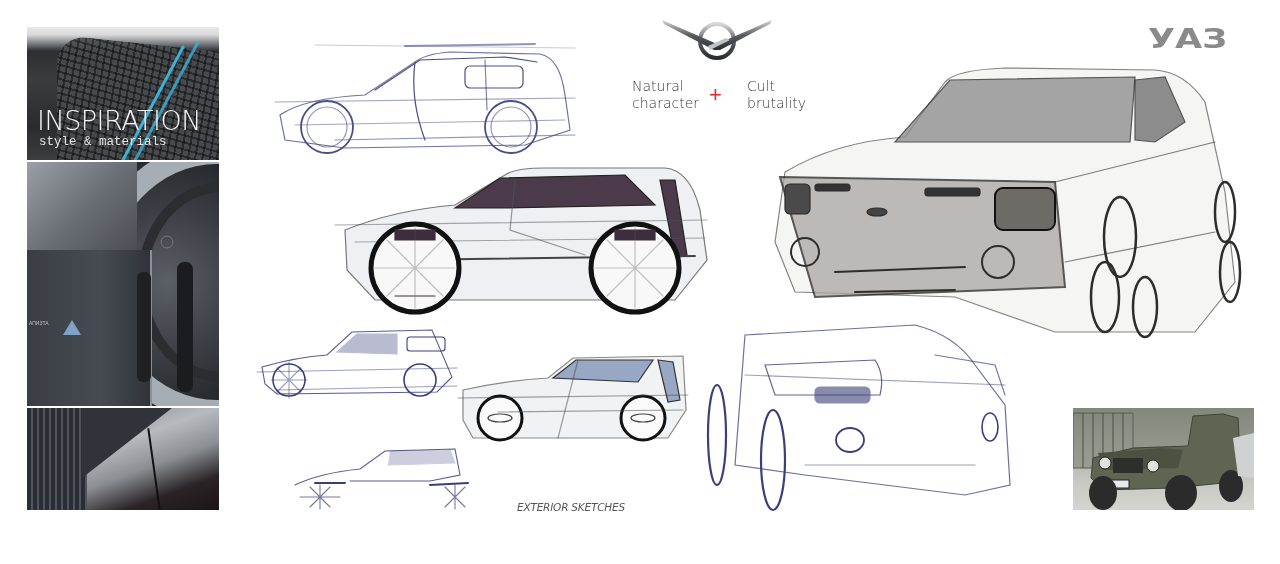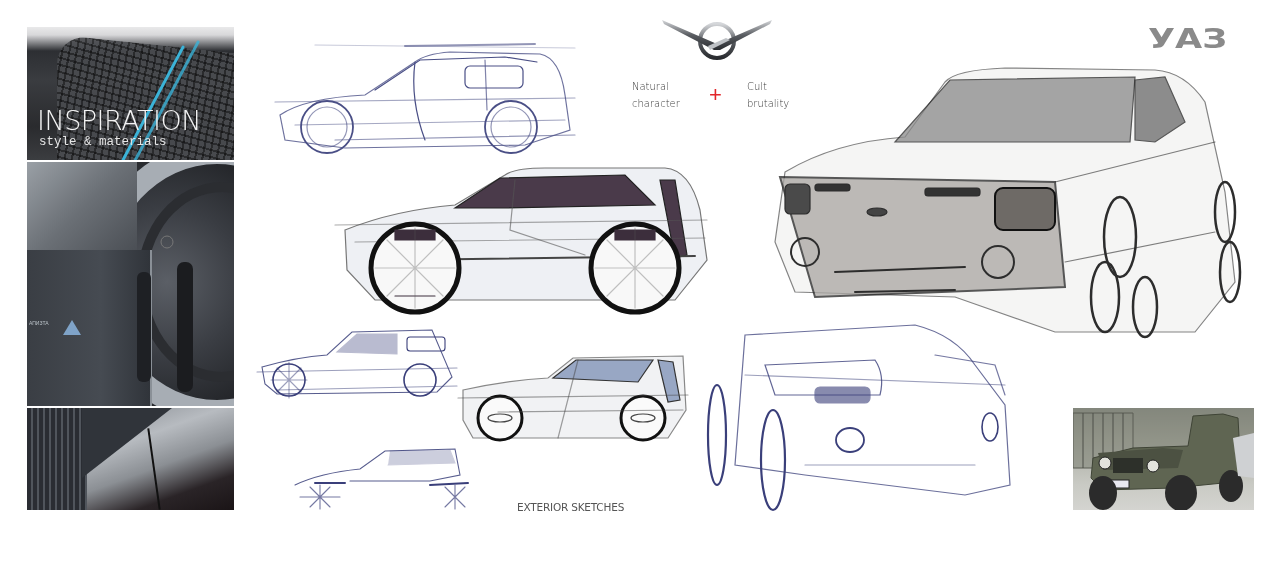--- a/index.html
+++ b/index.html
@@ -1,20 +1,20 @@
 <!DOCTYPE html>
 <html><head>
 <meta charset="utf-8">
 <style>
   * { box-sizing: border-box; margin: 0; padding: 0; }
   html, body { width: 1280px; height: 564px; background: #ffffff; overflow: hidden; }
   body { position: relative; font-family: "Liberation Sans", sans-serif; }
 
   
-  .panel { position: absolute; left: 27px; width: 207px; overflow: hidden; }
+  .panel { position: absolute; left: 27px; width: 192px; overflow: hidden; }
   .p1 { top: 27px; height: 133px;
         background: linear-gradient(180deg, #e9e9ea 0%, #d8d8da 6%, #2d2f33 18%, #3a3c40 40%, #2a2b2e 75%, #3b3d40 100%); }
   .p1 .tread { position: absolute; left: 30px; top: 18px; width: 200px; height: 130px;
         background:
           repeating-linear-gradient(100deg, rgba(0,0,0,.45) 0 2px, transparent 2px 7px),
           repeating-linear-gradient(10deg, rgba(0,0,0,.45) 0 2px, transparent 2px 7px),
           #4a4c50;
         border-radius: 30px 0 0 0; transform: skewY(6deg); opacity: .9; }
   .p1 .stripe { position: absolute; width: 3px; height: 150px; background: #3bb3d8;
         border-radius: 2px; transform: rotate(28deg); }
@@ -41,27 +41,27 @@
         background: linear-gradient(160deg, #6f747b 0%, #b7bbc0 40%, #8b8f94 60%, #2a2427 80%, #1a1416 100%); }
   .p3 .fins { position: absolute; left: 0; top: 0; width: 60px; height: 102px;
         background: repeating-linear-gradient(90deg, #2a2d33 0 4px, #50555c 4px 6px); }
   .p3 .wedge { position: absolute; left: 55px; top: 0; width: 0; height: 0;
         border-top: 70px solid #30343a; border-right: 90px solid transparent; }
   .p3 .seam { position: absolute; left: 126px; top: 20px; width: 2px; height: 82px; background: #111;
         transform: rotate(-8deg); }
 
   
   .logo { position: absolute; left: 660px; top: 14px; width: 114px; height: 48px; }
-  .tagline { position: absolute; font-size: 10px; color: #3c3c3c; line-height: 17px;
+  .tagline { position: absolute; font-size: 14px; color: #3c3c3c; line-height: 17px;
         font-family: "DejaVu Sans", sans-serif; font-weight: 300; }
   .plus { position: absolute; left: 709px; top: 84px; color: #e2262a; font-size: 22px; line-height: 22px; }
   .brand { position: absolute; left: 1148px; top: 24px; font-family: "DejaVu Sans", sans-serif;
         font-weight: bold; font-size: 26px; color: #8a8a8a; letter-spacing: 0px; transform: scaleX(1.35); transform-origin: left; }
 
-  .caption { position: absolute; left: 517px; top: 501px; font-size: 10.5px; color: #555;
+  .caption { position: absolute; left: 517px; top: 501px; font-size: 10.5px; font-style: italic; color: #555;
         font-family: "DejaVu Sans", sans-serif; letter-spacing: -0.2px; text-align: center; }
 
   
   .photo { position: absolute; left: 1073px; top: 408px; width: 181px; height: 102px; overflow: hidden;
         background: linear-gradient(180deg, #8b8e86 0%, #a7a99f 30%, #c9cac4 75%, #d4d4d0 100%); }
 
   svg { position: absolute; overflow: visible; }
 </style>
 </head>
 <body>

